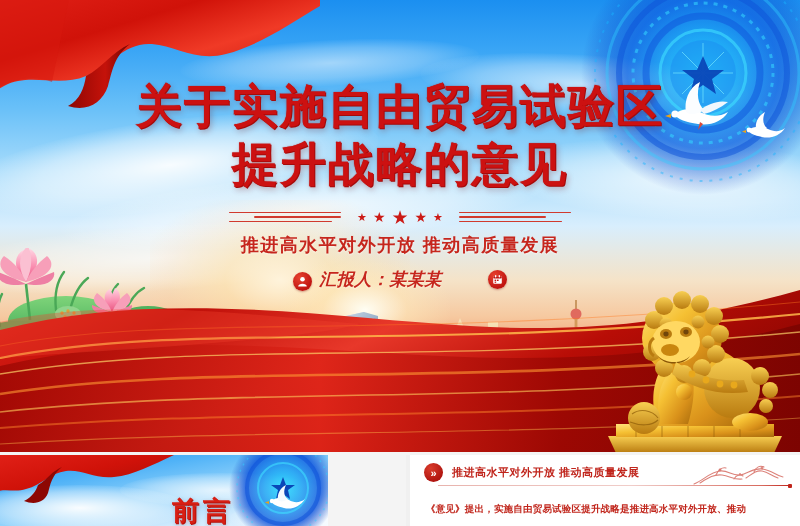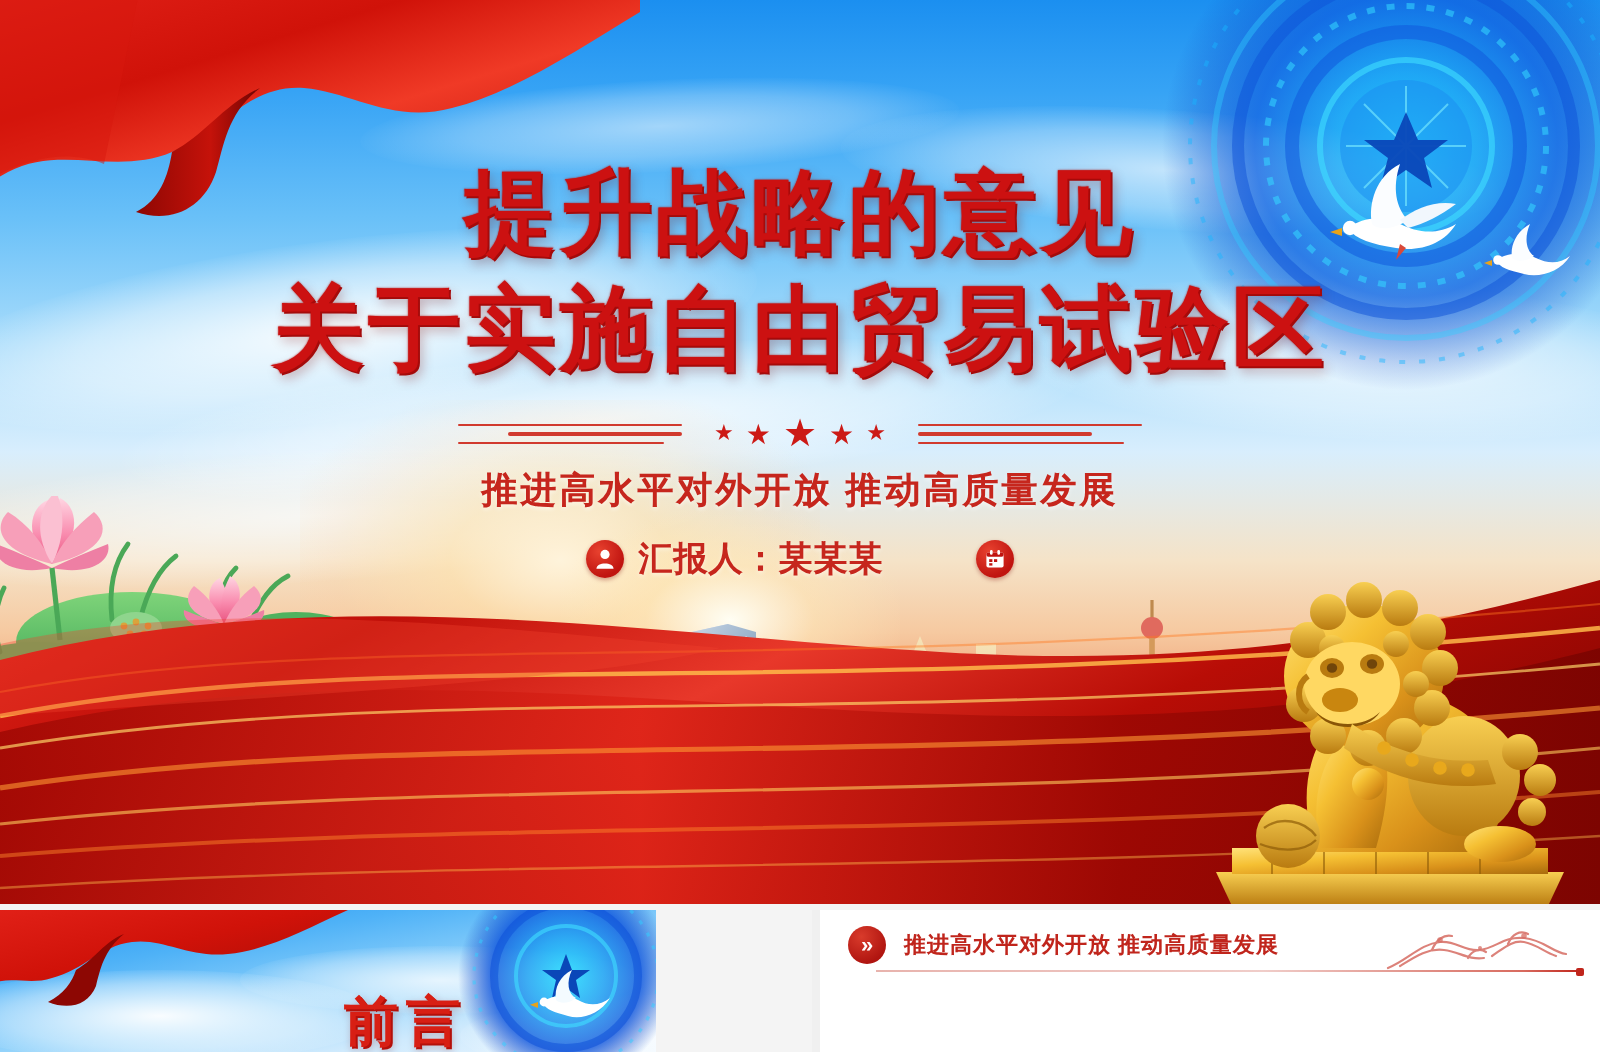--- a/index.html
+++ b/index.html
@@ -110,21 +110,21 @@
   .subtitle {
     position: absolute; left: 0; top: 233px; width: 800px; text-align: center;
     font-size: 18px; font-weight: bold; color: #c6261d; letter-spacing: 1.5px;
     text-shadow: 0 1px 2px rgba(255,255,255,0.6); z-index: 40;
   }
 
   .meta-row {
     position: absolute; left: 0; top: 268px; width: 800px;
     display: flex; align-items: center; justify-content: center; gap: 46px; z-index: 40;
   }
-  .meta-item { display: flex; align-items: center; gap: 7px; }
+  .meta-item { display: flex; align-items: flex-end; gap: 7px; font-style: italic; }
   .meta-ico {
     width: 19px; height: 19px; border-radius: 50%;
     background: radial-gradient(circle at 35% 30%, #e8422f, #c01410 70%);
     display: flex; align-items: center; justify-content: center;
     box-shadow: 0 1px 2px rgba(130,0,0,.35);
   }
   .meta-ico svg { display: block; }
   .meta-text {
     font-size: 17px; font-weight: bold; color: #c6261d;
     text-shadow: 0 1px 2px rgba(255,255,255,0.55);
@@ -548,22 +548,22 @@
 
         <g fill="url(#gold2)">
           <circle cx="160" cy="118" r="9"></circle>
             <circle cx="170" cy="132" r="8"></circle>
           <circle cx="166" cy="148" r="7"></circle>
         </g>
       </svg>
     </div>
 
     <div class="title-block">
+      <div class="title-line">关于实施自由贸易试验区</div>
       <div class="title-line">提升战略的意见</div>
-      <div class="title-line">关于实施自由贸易试验区</div>
     </div>
 
     <div class="star-divider">
       <div class="sd-lines">
           <i></i>
           <i></i>
           <i></i>
         </div>
       <div class="stars">
         <span class="s-sm">★</span>
@@ -678,15 +678,16 @@
           <path d="M64,10 C66,5 70,3 74,5"></path>
           <path d="M44,17 C46,13 50,12 53,14"></path>
         </g>
         <g fill="#cf5348" opacity=".75">
           <circle cx="30" cy="8" r="1.4"></circle>
             <circle cx="72" cy="6" r="1.4"></circle>
           <circle cx="50" cy="12" r="1"></circle>
         </g>
       </svg>
     </div>
+    <div class="tr-body">《意见》提出，实施自由贸易试验区提升战略是推进高水平对外开放、推动</div>
   </div>
 
 </div>
 
 </body></html>

